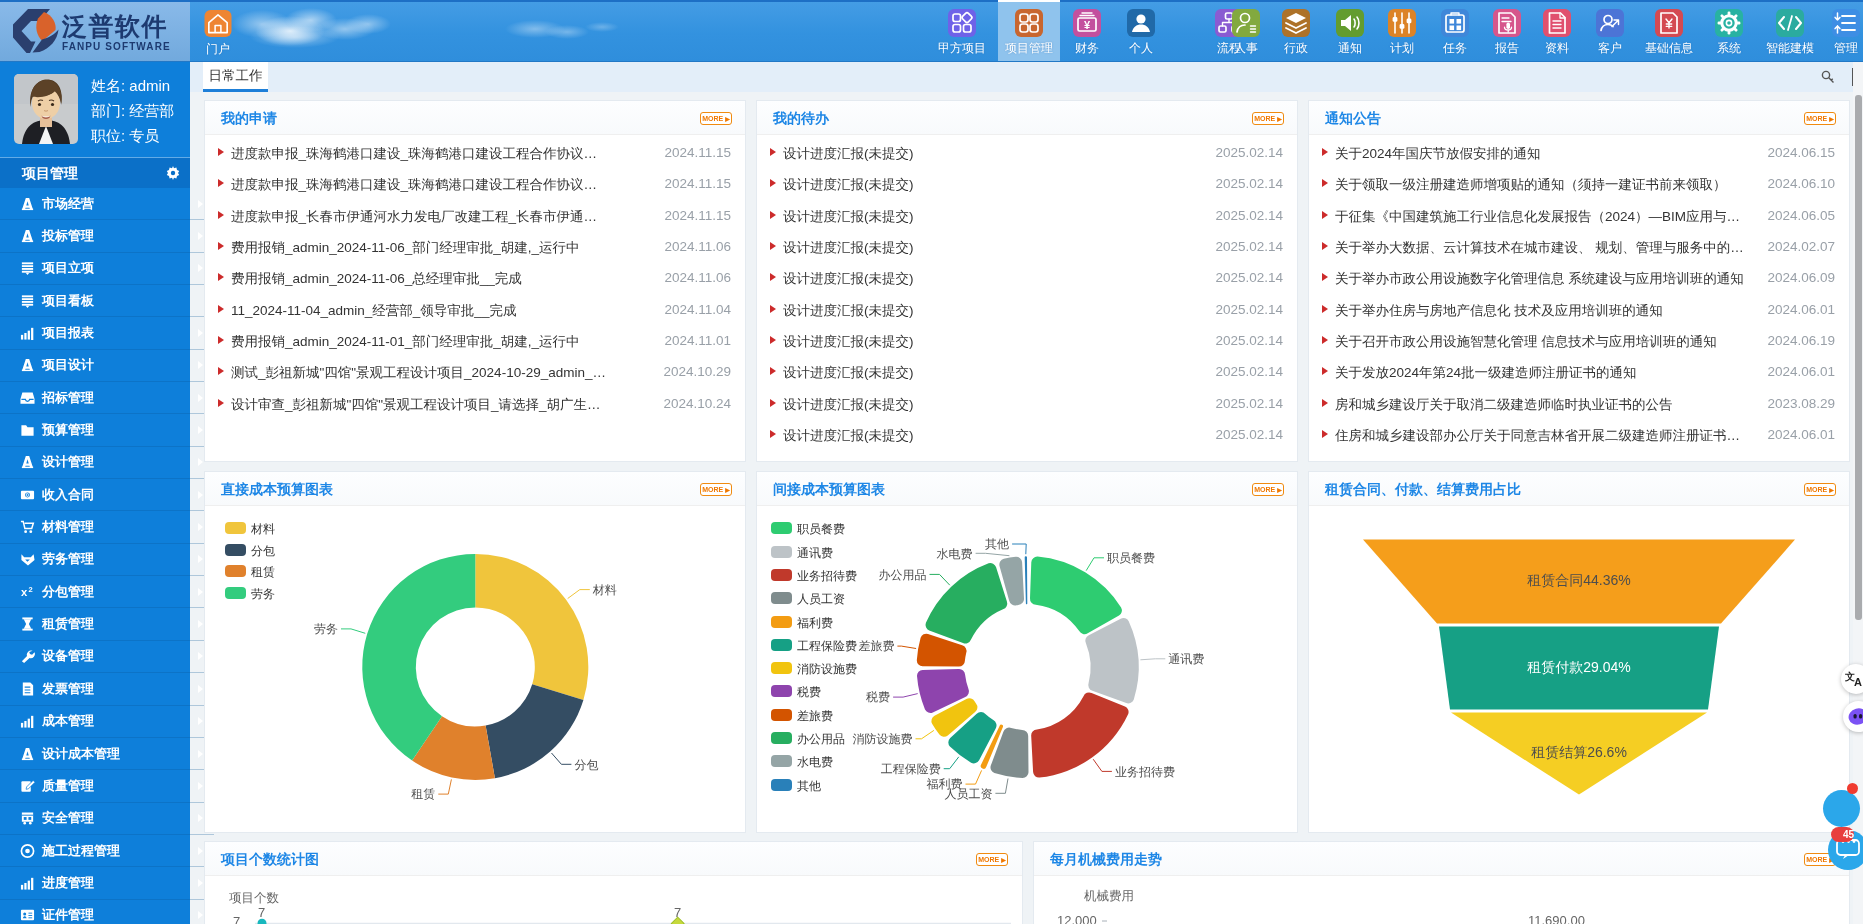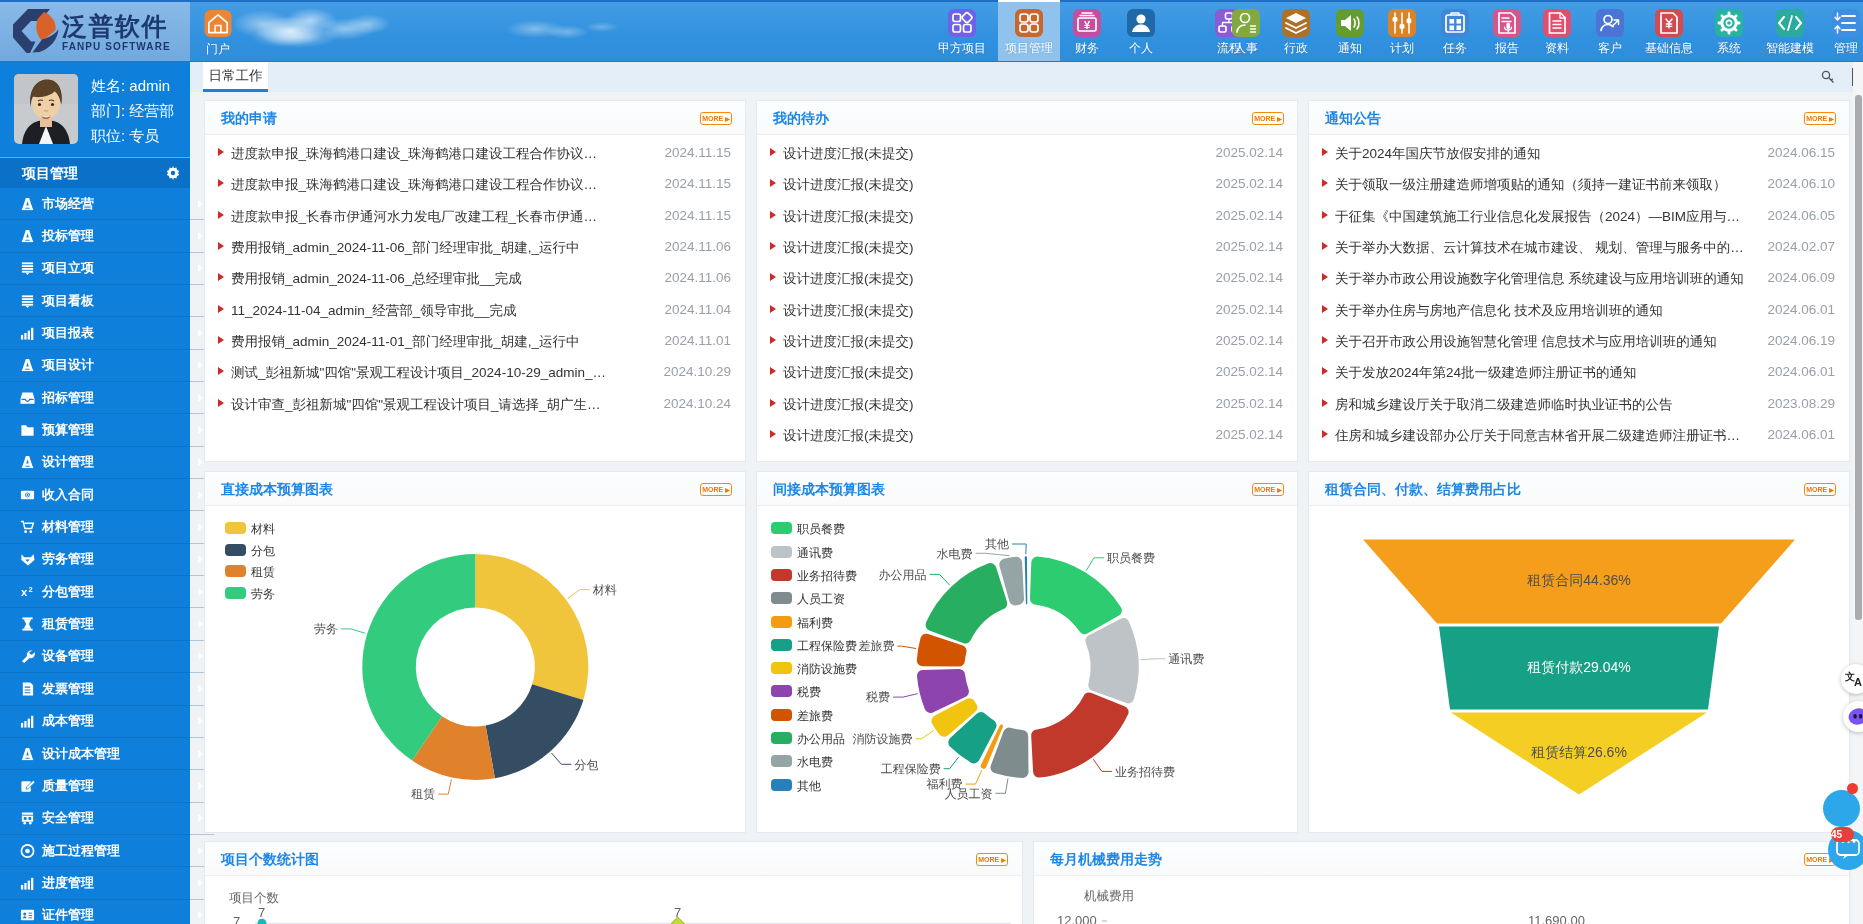--- a/index.html
+++ b/index.html
@@ -830,12 +830,12 @@
       <rect x="1" y="1" width="22" height="15" rx="3.5"></rect>
       <path d="M7 20l2-4h4z" fill="#fff" stroke="none"></path>
     </svg>
 <div class="abs" style="left:6px;top:6px;width:3px;height:3px;border-radius:50%;background:#fff;opacity:0"></div>
 <svg class="abs" style="left:13px;top:8.5px" width="15" height="5" viewBox="0 0 15 5" fill="#fff">
       <circle cx="2" cy="2.5" r="1.4"></circle>
       <circle cx="7.5" cy="2.5" r="1.4"></circle>
       <circle cx="13" cy="2.5" r="1.4"></circle>
     </svg>
 </div>
-<div class="abs" style="left:1831px;top:827px;width:23px;height:15px;background:#E83E3E;border-radius:8px;color:#fff;font-size:10px;font-weight:bold;text-align:left;line-height:15px">45</div>
+<div class="abs" style="left:1831px;top:827px;width:23px;height:15px;background:#E83E3E;border-radius:8px;color:#fff;font-size:10px;font-weight:bold;text-align:right;line-height:15px">45</div>
 </body></html>

